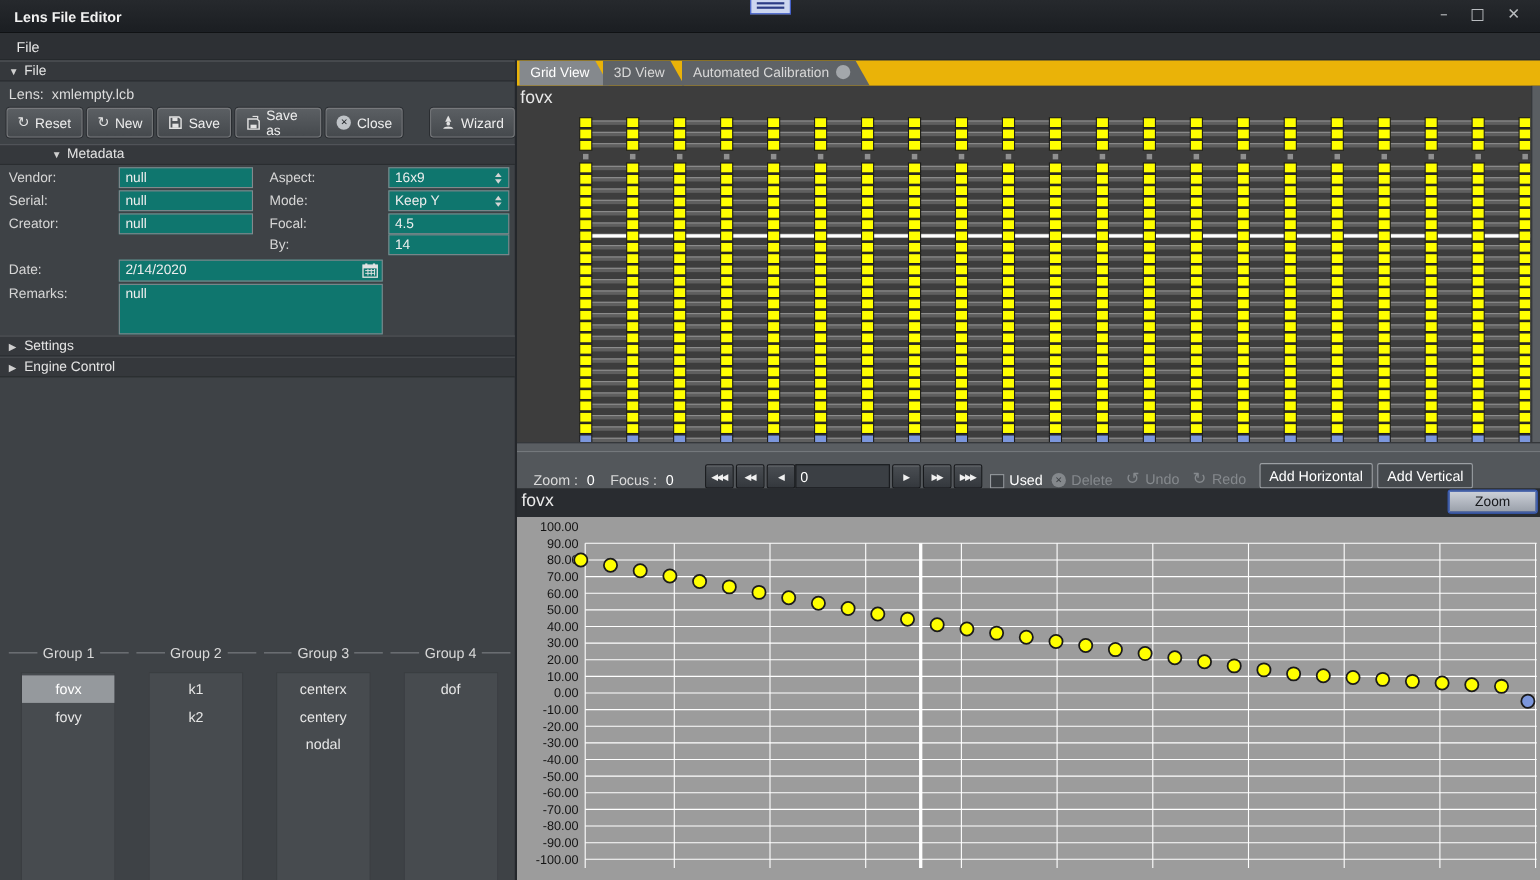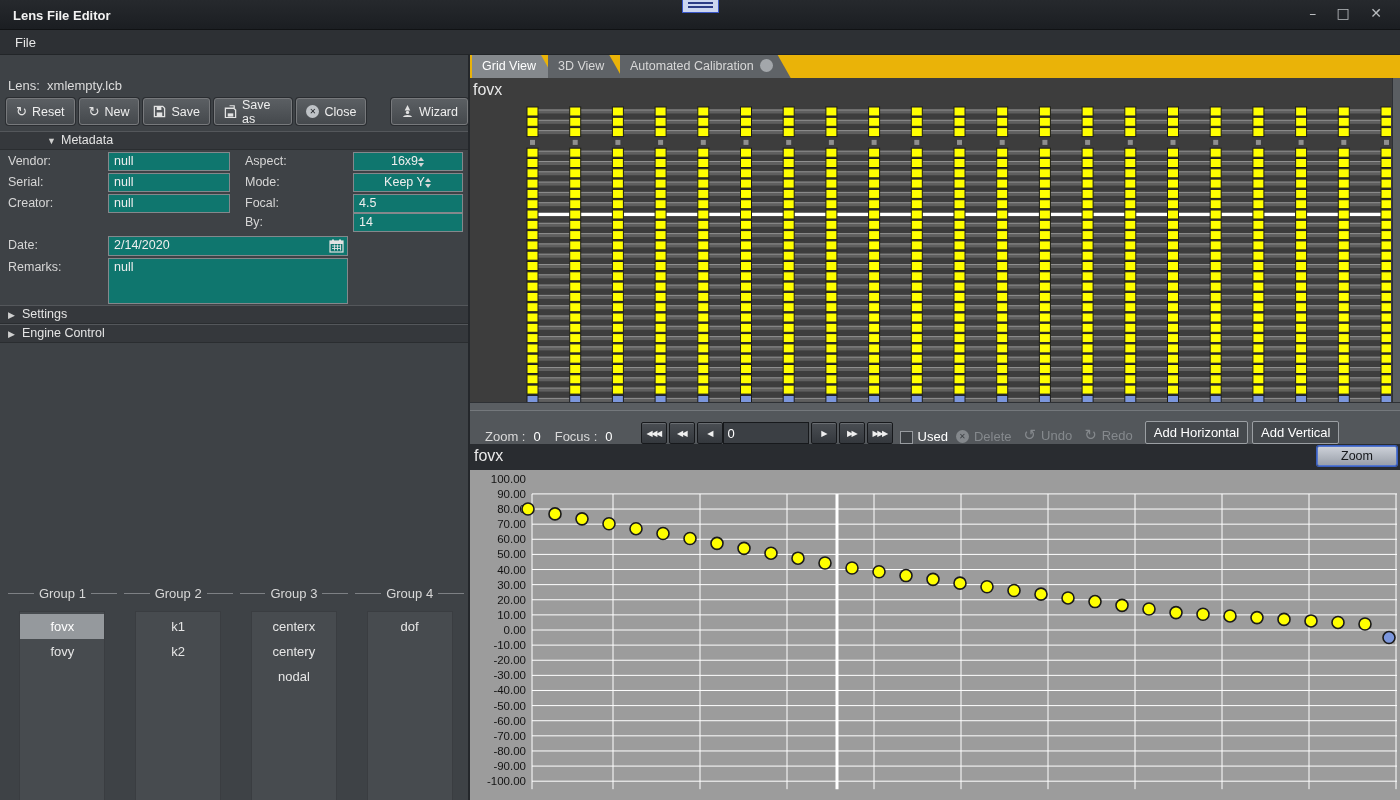--- a/index.html
+++ b/index.html
@@ -39,21 +39,21 @@
   .circle-x { display:inline-flex; align-items:center; justify-content:center; width:13px; height:13px;
               border-radius:50%; background:#bfc3c7; color:#23262a; font-size:8px; font-weight:bold;
               font-family:"DejaVu Sans",sans-serif; }
 
   .fld-label { position:absolute; left:8px; color:#d6d6d6; font-size:12.5px; }
   .fld-label.r { left:245px; }
   .tfield { position:absolute; height:19px; background:#0f766e; border:1px solid #84888c;
             color:#eee; font-size:12.5px; line-height:17px; padding:0 5px; }
   .tfield.l { left:108px; width:122px; }
   .tfield.r { left:353px; width:110px; }
-  .dropdown { display:flex; justify-content:center; align-items:center; }
+  .dropdown { display:flex; justify-content:space-between; align-items:center; }
   .spinner { display:inline-flex; flex-direction:column; gap:2px; margin-right:1px; }
   .spinner i { width:0; height:0; border-left:3.5px solid transparent; border-right:3.5px solid transparent; }
   .spinner .up { border-bottom:4px solid #d5d5d5; }
   .spinner .dn { border-top:4px solid #d5d5d5; }
   .date-field { left:108px; width:240px; height:20px; }
   .remarks-field { left:108px; width:240px; height:46px; }
   .cal-ico { position:absolute; right:3px; top:2px; }
 
   
   .groups { position:absolute; left:8px; top:503px; width:456px; display:flex; gap:7px; }
@@ -124,20 +124,23 @@
       <span>✕</span>
     </div>
   </div>
 
   <div class="menubar">
     <span class="menu-item">File</span>
   </div>
 
   <div class="left-panel">
 
+    <div class="sec-hdr" style="top:0;">
+      <span class="tri">▼</span><span>File</span>
+    </div>
 
     <div class="lens-row">
       <span>Lens:</span>&nbsp;
       <span>xmlempty.lcb</span>
     </div>
 
     <div class="btn-row">
       <div class="btn">
         <span class="ico">↻</span>
         <span>Reset</span>

